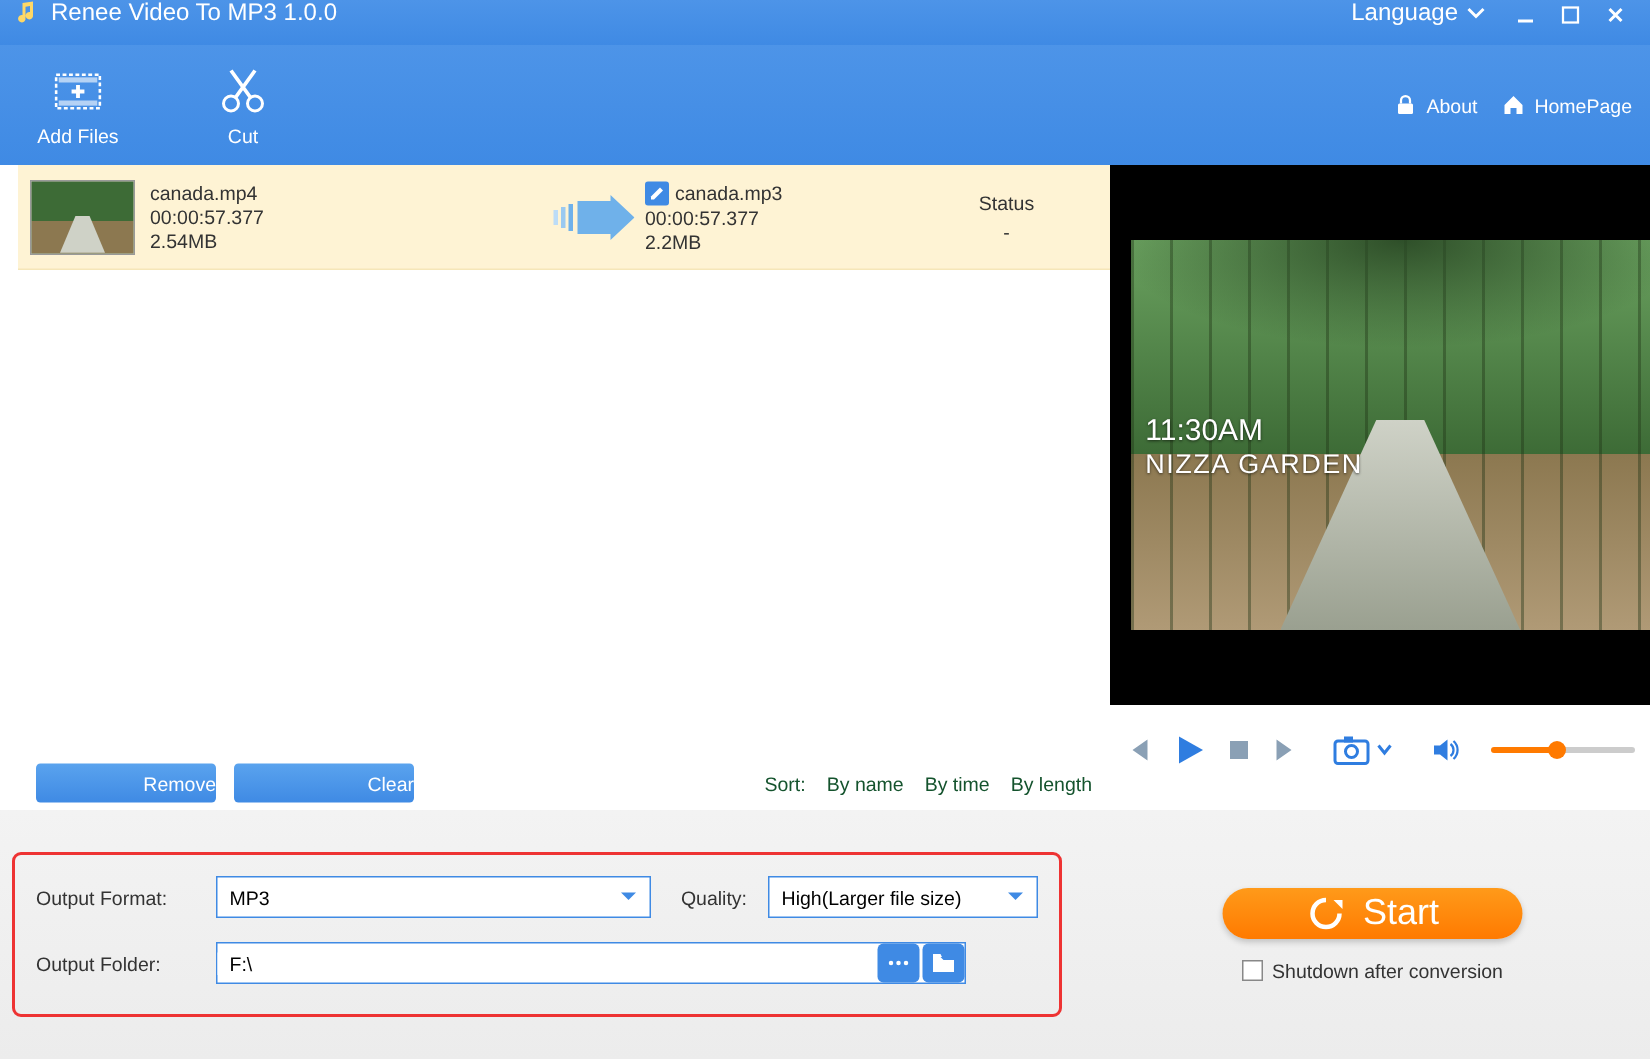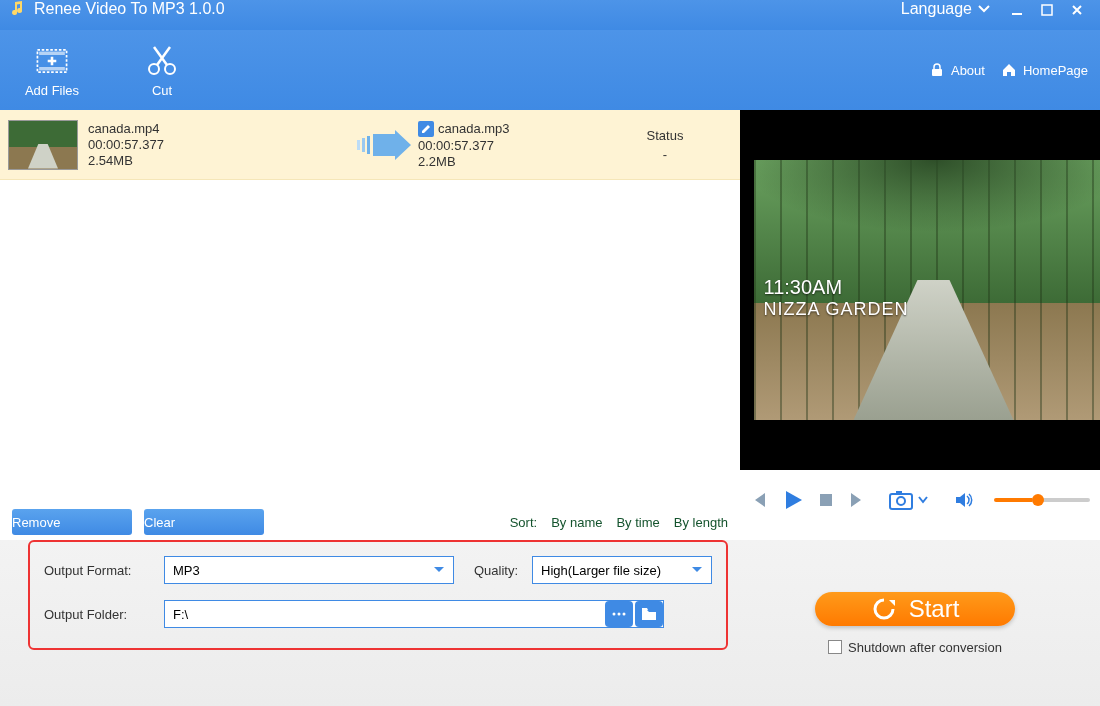--- a/index.html
+++ b/index.html
@@ -13,34 +13,34 @@
 .titlebar .winbtn { width: 26px; height: 20px; display: flex; align-items: center; justify-content: center; margin-left: 4px; cursor: pointer; }
 
 
 .toolbar { height: 80px; background: linear-gradient(#4d94e8, #3f8ae4); display: flex; align-items: center; padding: 0 12px; color: #fff; font-size: 13px; }
 .tool-btn { display: flex; flex-direction: column; align-items: center; justify-content: center; width: 80px; height: 70px; cursor: pointer; gap: 4px; margin-right: 30px; }
 .tool-btn .ticon { width: 36px; height: 36px; display: flex; align-items: center; justify-content: center; }
 .toolbar .spacer { flex: 1; }
 .toolbar .rlink { display: flex; align-items: center; gap: 6px; margin-left: 16px; cursor: pointer; }
 
 
-.main { display: flex; height: 430px; }
+.main { display: flex; height: 430px; margin-left: 12px; }
 .filelist { flex: 1; background: #fff; display: flex; flex-direction: column; overflow: hidden; }
 .filerow { display: flex; align-items: center; height: 70px; background: #fef3d4; border-bottom: 1px solid #f5e6b8; padding: 6px 8px; font-size: 13px; color: #333; }
 .thumb { width: 70px; height: 50px; background: linear-gradient(135deg,#2a5a2e,#5a8a4a); border: 1px solid #999; margin-right: 10px; position: relative; overflow: hidden; }
 .fileinfo { width: 260px; display: flex; flex-direction: column; gap: 1px; }
 .arrow { width: 70px; display: flex; align-items: center; justify-content: center; }
 .outinfo { width: 180px; display: flex; flex-direction: column; gap: 1px; }
 .outname { display: flex; align-items: center; gap: 4px; }
 .editicon { width: 16px; height: 16px; background: #3f8ae4; border-radius: 2px; display: inline-flex; align-items: center; justify-content: center; cursor: pointer; }
 .status { flex: 1; text-align: center; }
 .status-lbl { margin-bottom: 4px; }
 
 .listactions { height: 36px; display: flex; align-items: center; padding: 0 12px; font-size: 13px; gap: 12px; }
-.actbtn { width: 120px; height: 26px; background: linear-gradient(#5aa3ee,#3f8ae4); color: #fff; border-radius: 3px; display: flex; align-items: center; justify-content: flex-start; cursor: pointer; font-size: 13px; }
+.actbtn { width: 120px; height: 26px; background: linear-gradient(#5aa3ee,#3f8ae4); color: #fff; border-radius: 3px; display: flex; align-items: center; justify-content: flex-end; cursor: pointer; font-size: 13px; }
 .listactions .sortarea { margin-left: auto; display: flex; align-items: center; gap: 14px; color: #14532d; }
 .sortlink { cursor: pointer; }
 
 
 .preview { width: 360px; background: #fff; display: flex; flex-direction: column; }
 .prev-wrap { width: 387px; height: 360px; background: #000; position: relative; display: flex; align-items: center; justify-content: center; }
 .prev-img { width: 360px; height: 260px; background: linear-gradient(180deg,#6aa15f 0%, #3d6b36 55%, #8c7850 55%, #b09a76 100%); position: relative; overflow: hidden; }
 .tree-row { position: absolute; inset: 0; background:
   radial-gradient(ellipse 320px 120px at 50% 0%, rgba(40,70,35,0.9), transparent 60%),
   repeating-linear-gradient(90deg, rgba(30,50,20,0.4) 0 2px, transparent 2px 26px);
@@ -50,21 +50,21 @@
 .overlay-text .t1 { font-size: 20px; }
 .overlay-text .t2 { font-size: 18px; letter-spacing: 1px; }
 
 .prev-ctrl { height: 60px; display: flex; align-items: center; padding: 0 10px; gap: 14px; }
 .pbtn { cursor: pointer; color: #8aa0b5; display: flex; align-items: center; justify-content: center; }
 .pbtn.blue { color: #2f7de0; }
 .vol-slider { flex: 1; height: 4px; background: linear-gradient(to right, #ff7a00 0 40%, #ccc 40% 100%); border-radius: 2px; position: relative; margin-left: 6px; }
 .vol-slider .knob { position: absolute; left: 40%; top: -4px; width: 12px; height: 12px; background: #ff7a00; border-radius: 50%; }
 
 
-.bottom { height: 166px; background: linear-gradient(#f3f3f3,#ececec); display: flex; padding: 0 28px; }
+.bottom { height: 166px; background: linear-gradient(#f3f3f3,#ececec); display: flex; align-items: center; padding: 0 8px; }
 .settings { border: 2px solid #e33; border-radius: 6px; padding: 14px 14px; width: 700px; height: 110px; display: flex; flex-direction: column; gap: 16px; font-size: 13px; }
 .srow { display: flex; align-items: center; gap: 10px; }
 .slabel { width: 110px; color: #333; }
 .sselect { height: 28px; border: 1px solid #3f8ae4; background: #fff; display: flex; align-items: center; padding: 0 8px; font-size: 13px; cursor: pointer; position: relative; }
 .sselect.fmt { width: 290px; }
 .sselect.qual { width: 180px; }
 .sselect .dcaret { margin-left: auto; color: #3f8ae4; }
 .sinput { height: 28px; border: 1px solid #3f8ae4; background: #fff; width: 500px; display: flex; align-items: center; font-size: 13px; }
 .sinput input { border: none; outline: none; flex: 1; padding: 0 8px; font-size: 13px; }
 .sqbtn { width: 28px; height: 26px; background: #3f8ae4; border-radius: 4px; display: flex; align-items: center; justify-content: center; cursor: pointer; margin-left: 2px; }

